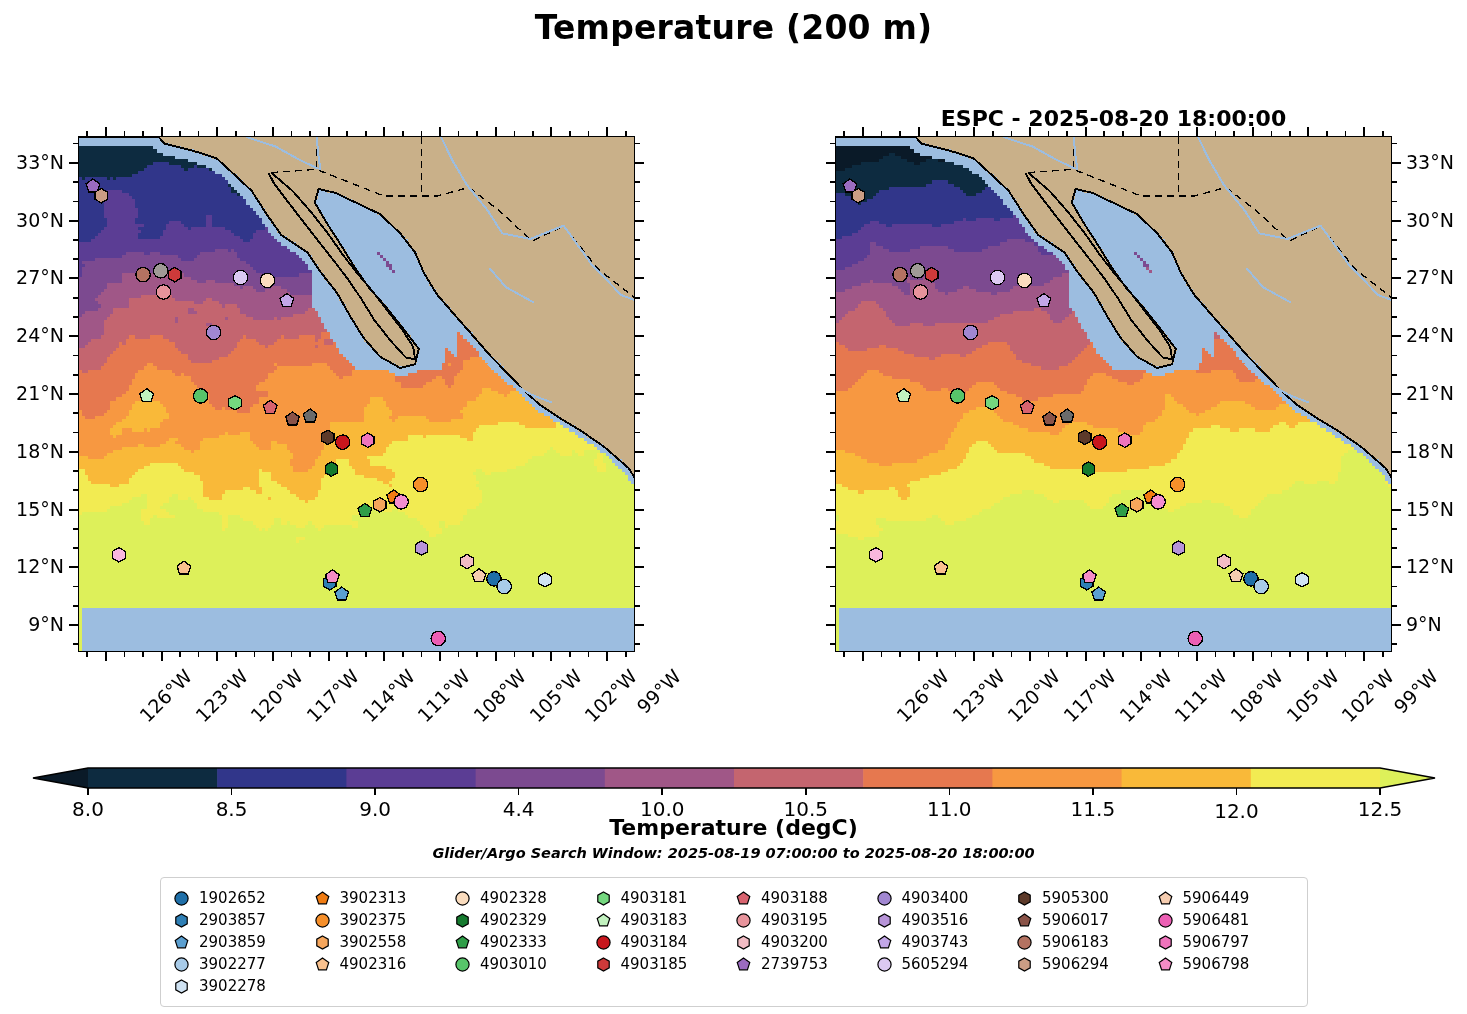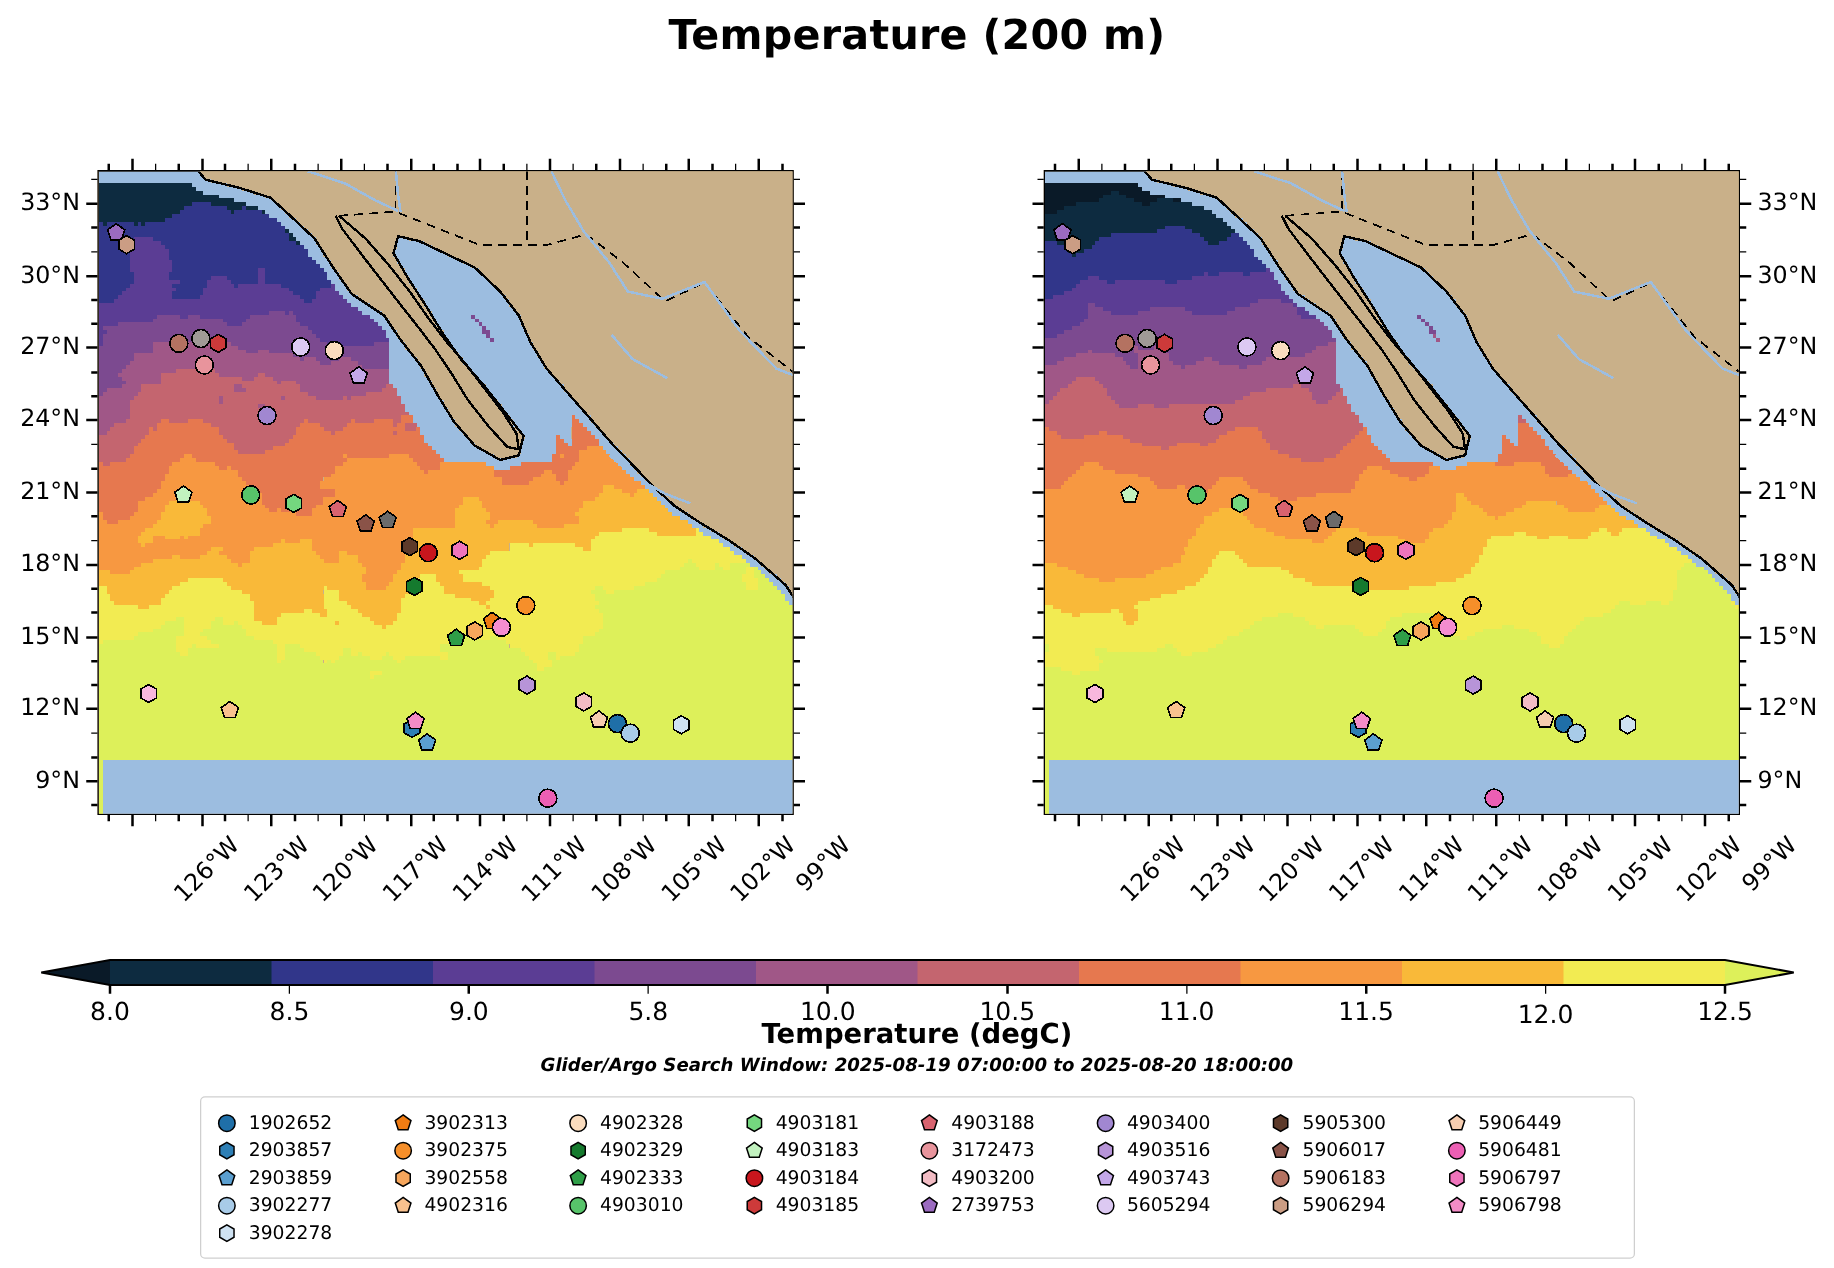--- a/index.html
+++ b/index.html
@@ -259,20 +259,21 @@
     <div class="tick minor-y" style="left: 557px; top: 103.17px;"></div>
     <div class="tick minor-y" style="left: -5px; top: 64.6627px;"></div>
     <div class="tick minor-y" style="left: 557px; top: 64.6627px;"></div>
     <div class="tick minor-y" style="left: -5px; top: 45.409px;"></div>
     <div class="tick minor-y" style="left: 557px; top: 45.409px;"></div>
     <div class="tick minor-y" style="left: -5px; top: 6.90149px;"></div>
     <div class="tick minor-y" style="left: 557px; top: 6.90149px;"></div>
   </div>
 
 <div class="panel" id="panel-espc" style="left:835px;top:136px;width:557px;height:516px;">
+  <div class="panel-title">ESPC - 2025-08-20 18:00:00</div>
   <div class="map-frame" style="width:557px;height:516px;"><svg width="557" height="516" viewBox="0 0 557 516" shape-rendering="crispEdges">
         <path d="M0.0 0.0h80.6v3.1h-80.6zM0.0 3.1h83.7v3.1h-83.7zM0.0 6.2h89.9v3.1h-89.9zM74.4 9.3h27.9v3.1h-27.9zM77.5 12.4h37.2v3.1h-37.2zM83.7 15.5h40.3v3.1h-40.3zM96.1 18.6h37.2v3.1h-37.2zM108.5 21.7h31.0v3.1h-31.0zM117.8 24.8h24.8v3.1h-24.8zM127.1 27.9h18.6v3.1h-18.6zM133.3 31.0h15.5v3.1h-15.5zM136.4 34.1h15.5v3.1h-15.5zM142.6 37.2h15.5v3.1h-15.5zM145.7 40.3h15.5v3.1h-15.5zM148.8 43.4h15.5v3.1h-15.5zM151.9 46.5h15.5v3.1h-15.5zM155.0 49.6h15.5v3.1h-15.5zM158.1 52.7h15.5v3.1h-15.5zM238.7 52.7h9.3v3.1h-9.3zM161.2 55.8h12.4v3.1h-12.4zM238.7 55.8h21.7v3.1h-21.7zM164.3 58.9h12.4v3.1h-12.4zM238.7 58.9h27.9v3.1h-27.9zM167.4 62.0h12.4v3.1h-12.4zM235.6 62.0h37.2v3.1h-37.2zM167.4 65.1h12.4v3.1h-12.4zM235.6 65.1h43.4v3.1h-43.4zM170.5 68.2h12.4v3.1h-12.4zM238.7 68.2h46.5v3.1h-46.5zM173.6 71.3h12.4v3.1h-12.4zM238.7 71.3h52.7v3.1h-52.7zM176.7 74.4h9.3v3.1h-9.3zM241.8 74.4h55.8v3.1h-55.8zM179.8 77.5h9.3v3.1h-9.3zM244.9 77.5h58.9v3.1h-58.9zM182.9 80.6h9.3v3.1h-9.3zM244.9 80.6h62.0v3.1h-62.0zM182.9 83.7h9.3v3.1h-9.3zM248.0 83.7h62.0v3.1h-62.0zM186.0 86.8h9.3v3.1h-9.3zM248.0 86.8h65.1v3.1h-65.1zM189.1 89.9h9.3v3.1h-9.3zM251.1 89.9h65.1v3.1h-65.1zM189.1 93.0h9.3v3.1h-9.3zM254.2 93.0h65.1v3.1h-65.1zM192.2 96.1h9.3v3.1h-9.3zM254.2 96.1h68.2v3.1h-68.2zM195.3 99.2h12.4v3.1h-12.4zM257.3 99.2h68.2v3.1h-68.2zM198.4 102.3h12.4v3.1h-12.4zM260.4 102.3h68.2v3.1h-68.2zM201.5 105.4h15.5v3.1h-15.5zM260.4 105.4h68.2v3.1h-68.2zM207.7 108.5h12.4v3.1h-12.4zM263.5 108.5h68.2v3.1h-68.2zM210.8 111.6h15.5v3.1h-15.5zM266.6 111.6h68.2v3.1h-68.2zM217.0 114.7h12.4v3.1h-12.4zM266.6 114.7h31.0v3.1h-31.0zM300.7 114.7h37.2v3.1h-37.2zM220.1 117.8h12.4v3.1h-12.4zM269.7 117.8h31.0v3.1h-31.0zM303.8 117.8h34.1v3.1h-34.1zM223.2 120.9h9.3v3.1h-9.3zM269.7 120.9h34.1v3.1h-34.1zM306.9 120.9h31.0v3.1h-31.0zM226.3 124.0h9.3v3.1h-9.3zM272.8 124.0h34.1v3.1h-34.1zM310.0 124.0h31.0v3.1h-31.0zM229.4 127.1h9.3v3.1h-9.3zM275.9 127.1h31.0v3.1h-31.0zM313.1 127.1h27.9v3.1h-27.9zM229.4 130.2h9.3v3.1h-9.3zM275.9 130.2h34.1v3.1h-34.1zM313.1 130.2h31.0v3.1h-31.0zM232.5 133.3h9.3v3.1h-9.3zM279.0 133.3h34.1v3.1h-34.1zM316.2 133.3h27.9v3.1h-27.9zM232.5 136.4h12.4v3.1h-12.4zM282.1 136.4h65.1v3.1h-65.1zM232.5 139.5h12.4v3.1h-12.4zM282.1 139.5h65.1v3.1h-65.1zM232.5 142.6h15.5v3.1h-15.5zM285.2 142.6h65.1v3.1h-65.1zM232.5 145.7h18.6v3.1h-18.6zM288.3 145.7h62.0v3.1h-62.0zM232.5 148.8h21.7v3.1h-21.7zM291.4 148.8h62.0v3.1h-62.0zM232.5 151.9h24.8v3.1h-24.8zM291.4 151.9h65.1v3.1h-65.1zM232.5 155.0h24.8v3.1h-24.8zM294.5 155.0h62.0v3.1h-62.0zM232.5 158.1h27.9v3.1h-27.9zM297.6 158.1h62.0v3.1h-62.0zM232.5 161.2h27.9v3.1h-27.9zM300.7 161.2h62.0v3.1h-62.0zM232.5 164.3h31.0v3.1h-31.0zM303.8 164.3h62.0v3.1h-62.0zM232.5 167.4h34.1v3.1h-34.1zM306.9 167.4h62.0v3.1h-62.0zM235.6 170.5h31.0v3.1h-31.0zM310.0 170.5h62.0v3.1h-62.0zM238.7 173.6h31.0v3.1h-31.0zM310.0 173.6h62.0v3.1h-62.0zM238.7 176.7h31.0v3.1h-31.0zM313.1 176.7h62.0v3.1h-62.0zM241.8 179.8h31.0v3.1h-31.0zM316.2 179.8h62.0v3.1h-62.0zM241.8 182.9h34.1v3.1h-34.1zM319.3 182.9h62.0v3.1h-62.0zM244.9 186.0h31.0v3.1h-31.0zM322.4 186.0h62.0v3.1h-62.0zM244.9 189.1h34.1v3.1h-34.1zM322.4 189.1h65.1v3.1h-65.1zM248.0 192.2h31.0v3.1h-31.0zM325.5 192.2h65.1v3.1h-65.1zM251.1 195.3h31.0v3.1h-31.0zM328.6 195.3h49.6v3.1h-49.6zM381.3 195.3h12.4v3.1h-12.4zM251.1 198.4h34.1v3.1h-34.1zM331.7 198.4h46.5v3.1h-46.5zM384.4 198.4h9.3v3.1h-9.3zM254.2 201.5h31.0v3.1h-31.0zM331.7 201.5h46.5v3.1h-46.5zM387.5 201.5h9.3v3.1h-9.3zM257.3 204.6h31.0v3.1h-31.0zM334.8 204.6h43.4v3.1h-43.4zM390.6 204.6h9.3v3.1h-9.3zM257.3 207.7h34.1v3.1h-34.1zM337.9 207.7h40.3v3.1h-40.3zM393.7 207.7h9.3v3.1h-9.3zM260.4 210.8h34.1v3.1h-34.1zM341.0 210.8h24.8v3.1h-24.8zM368.9 210.8h9.3v3.1h-9.3zM396.8 210.8h9.3v3.1h-9.3zM260.4 213.9h37.2v3.1h-37.2zM337.9 213.9h27.9v3.1h-27.9zM372.0 213.9h6.2v3.1h-6.2zM399.9 213.9h9.3v3.1h-9.3zM263.5 217.0h37.2v3.1h-37.2zM337.9 217.0h27.9v3.1h-27.9zM375.1 217.0h3.1v3.1h-3.1zM399.9 217.0h12.4v3.1h-12.4zM266.6 220.1h37.2v3.1h-37.2zM337.9 220.1h27.9v3.1h-27.9zM403.0 220.1h12.4v3.1h-12.4zM269.7 223.2h40.3v3.1h-40.3zM337.9 223.2h27.9v3.1h-27.9zM406.1 223.2h12.4v3.1h-12.4zM272.8 226.3h43.4v3.1h-43.4zM334.8 226.3h27.9v3.1h-27.9zM409.2 226.3h12.4v3.1h-12.4zM275.9 229.4h86.8v3.1h-86.8zM412.3 229.4h12.4v3.1h-12.4zM310.0 232.5h27.9v3.1h-27.9zM415.4 232.5h9.3v3.1h-9.3zM316.2 235.6h12.4v3.1h-12.4zM418.5 235.6h9.3v3.1h-9.3zM421.6 238.7h9.3v3.1h-9.3zM424.7 241.8h9.3v3.1h-9.3zM427.8 244.9h9.3v3.1h-9.3zM434.0 248.0h6.2v3.1h-6.2zM437.1 251.1h6.2v3.1h-6.2zM440.2 254.2h6.2v3.1h-6.2zM443.3 257.3h6.2v3.1h-6.2zM446.4 260.4h9.3v3.1h-9.3zM449.5 263.5h9.3v3.1h-9.3zM452.6 266.6h9.3v3.1h-9.3zM455.7 269.7h9.3v3.1h-9.3zM458.8 272.8h12.4v3.1h-12.4zM465.0 275.9h9.3v3.1h-9.3zM471.2 279.0h9.3v3.1h-9.3zM474.3 282.1h9.3v3.1h-9.3zM480.5 285.2h9.3v3.1h-9.3zM483.6 288.3h12.4v3.1h-12.4zM489.8 291.4h9.3v3.1h-9.3zM496.0 294.5h9.3v3.1h-9.3zM499.1 297.6h9.3v3.1h-9.3zM505.3 300.7h9.3v3.1h-9.3zM508.4 303.8h9.3v3.1h-9.3zM514.6 306.9h9.3v3.1h-9.3zM517.7 310.0h9.3v3.1h-9.3zM520.8 313.1h9.3v3.1h-9.3zM527.0 316.2h6.2v3.1h-6.2zM530.1 319.3h6.2v3.1h-6.2zM533.2 322.4h9.3v3.1h-9.3zM536.3 325.5h9.3v3.1h-9.3zM539.4 328.6h9.3v3.1h-9.3zM542.5 331.7h9.3v3.1h-9.3zM545.6 334.8h6.2v3.1h-6.2zM548.7 337.9h6.2v3.1h-6.2zM548.7 341.0h9.3v3.1h-9.3zM551.8 344.1h6.2v3.1h-6.2zM3.1 471.2h554.9v3.1h-554.9zM3.1 474.3h554.9v3.1h-554.9zM3.1 477.4h554.9v3.1h-554.9zM3.1 480.5h554.9v3.1h-554.9zM3.1 483.6h554.9v3.1h-554.9zM3.1 486.7h554.9v3.1h-554.9zM3.1 489.8h554.9v3.1h-554.9zM3.1 492.9h554.9v3.1h-554.9zM3.1 496.0h554.9v3.1h-554.9zM3.1 499.1h554.9v3.1h-554.9zM3.1 502.2h554.9v3.1h-554.9zM3.1 505.3h554.9v3.1h-554.9zM3.1 508.4h554.9v3.1h-554.9zM3.1 511.5h554.9v3.1h-554.9zM3.1 514.6h554.9v3.1h-554.9z" fill="#9cbde0"></path>
         <path d="M80.6 0.0h477.4v3.1h-477.4zM83.7 3.1h474.3v3.1h-474.3zM89.9 6.2h468.1v3.1h-468.1zM102.3 9.3h455.7v3.1h-455.7zM114.7 12.4h443.3v3.1h-443.3zM124.0 15.5h434.0v3.1h-434.0zM133.3 18.6h424.7v3.1h-424.7zM139.5 21.7h418.5v3.1h-418.5zM142.6 24.8h415.4v3.1h-415.4zM145.7 27.9h412.3v3.1h-412.3zM148.8 31.0h409.2v3.1h-409.2zM151.9 34.1h406.1v3.1h-406.1zM158.1 37.2h399.9v3.1h-399.9zM161.2 40.3h396.8v3.1h-396.8zM164.3 43.4h393.7v3.1h-393.7zM167.4 46.5h390.6v3.1h-390.6zM170.5 49.6h387.5v3.1h-387.5zM173.6 52.7h65.1v3.1h-65.1zM248.0 52.7h310.0v3.1h-310.0zM173.6 55.8h65.1v3.1h-65.1zM260.4 55.8h297.6v3.1h-297.6zM176.7 58.9h62.0v3.1h-62.0zM266.6 58.9h291.4v3.1h-291.4zM179.8 62.0h55.8v3.1h-55.8zM272.8 62.0h285.2v3.1h-285.2zM179.8 65.1h55.8v3.1h-55.8zM279.0 65.1h279.0v3.1h-279.0zM182.9 68.2h55.8v3.1h-55.8zM285.2 68.2h272.8v3.1h-272.8zM186.0 71.3h52.7v3.1h-52.7zM291.4 71.3h266.6v3.1h-266.6zM186.0 74.4h55.8v3.1h-55.8zM297.6 74.4h260.4v3.1h-260.4zM189.1 77.5h55.8v3.1h-55.8zM303.8 77.5h254.2v3.1h-254.2zM192.2 80.6h52.7v3.1h-52.7zM306.9 80.6h251.1v3.1h-251.1zM192.2 83.7h55.8v3.1h-55.8zM310.0 83.7h248.0v3.1h-248.0zM195.3 86.8h52.7v3.1h-52.7zM313.1 86.8h244.9v3.1h-244.9zM198.4 89.9h52.7v3.1h-52.7zM316.2 89.9h241.8v3.1h-241.8zM198.4 93.0h55.8v3.1h-55.8zM319.3 93.0h238.7v3.1h-238.7zM201.5 96.1h52.7v3.1h-52.7zM322.4 96.1h235.6v3.1h-235.6zM207.7 99.2h49.6v3.1h-49.6zM325.5 99.2h232.5v3.1h-232.5zM210.8 102.3h49.6v3.1h-49.6zM328.6 102.3h229.4v3.1h-229.4zM217.0 105.4h43.4v3.1h-43.4zM328.6 105.4h229.4v3.1h-229.4zM220.1 108.5h43.4v3.1h-43.4zM331.7 108.5h226.3v3.1h-226.3zM226.3 111.6h40.3v3.1h-40.3zM334.8 111.6h223.2v3.1h-223.2zM229.4 114.7h37.2v3.1h-37.2zM337.9 114.7h220.1v3.1h-220.1zM232.5 117.8h37.2v3.1h-37.2zM337.9 117.8h220.1v3.1h-220.1zM232.5 120.9h37.2v3.1h-37.2zM337.9 120.9h220.1v3.1h-220.1zM235.6 124.0h37.2v3.1h-37.2zM341.0 124.0h217.0v3.1h-217.0zM238.7 127.1h37.2v3.1h-37.2zM341.0 127.1h217.0v3.1h-217.0zM238.7 130.2h37.2v3.1h-37.2zM344.1 130.2h213.9v3.1h-213.9zM241.8 133.3h37.2v3.1h-37.2zM344.1 133.3h213.9v3.1h-213.9zM244.9 136.4h37.2v3.1h-37.2zM347.2 136.4h210.8v3.1h-210.8zM244.9 139.5h37.2v3.1h-37.2zM347.2 139.5h210.8v3.1h-210.8zM248.0 142.6h37.2v3.1h-37.2zM350.3 142.6h207.7v3.1h-207.7zM251.1 145.7h37.2v3.1h-37.2zM350.3 145.7h207.7v3.1h-207.7zM254.2 148.8h37.2v3.1h-37.2zM353.4 148.8h204.6v3.1h-204.6zM257.3 151.9h34.1v3.1h-34.1zM356.5 151.9h201.5v3.1h-201.5zM257.3 155.0h37.2v3.1h-37.2zM356.5 155.0h201.5v3.1h-201.5zM260.4 158.1h37.2v3.1h-37.2zM359.6 158.1h198.4v3.1h-198.4zM260.4 161.2h40.3v3.1h-40.3zM362.7 161.2h195.3v3.1h-195.3zM263.5 164.3h40.3v3.1h-40.3zM365.8 164.3h192.2v3.1h-192.2zM266.6 167.4h40.3v3.1h-40.3zM368.9 167.4h189.1v3.1h-189.1zM266.6 170.5h43.4v3.1h-43.4zM372.0 170.5h186.0v3.1h-186.0zM269.7 173.6h40.3v3.1h-40.3zM372.0 173.6h186.0v3.1h-186.0zM269.7 176.7h43.4v3.1h-43.4zM375.1 176.7h182.9v3.1h-182.9zM272.8 179.8h43.4v3.1h-43.4zM378.2 179.8h179.8v3.1h-179.8zM275.9 182.9h43.4v3.1h-43.4zM381.3 182.9h176.7v3.1h-176.7zM275.9 186.0h46.5v3.1h-46.5zM384.4 186.0h173.6v3.1h-173.6zM279.0 189.1h43.4v3.1h-43.4zM387.5 189.1h170.5v3.1h-170.5zM279.0 192.2h46.5v3.1h-46.5zM390.6 192.2h167.4v3.1h-167.4zM282.1 195.3h46.5v3.1h-46.5zM393.7 195.3h164.3v3.1h-164.3zM285.2 198.4h46.5v3.1h-46.5zM393.7 198.4h164.3v3.1h-164.3zM285.2 201.5h46.5v3.1h-46.5zM396.8 201.5h161.2v3.1h-161.2zM288.3 204.6h46.5v3.1h-46.5zM399.9 204.6h158.1v3.1h-158.1zM291.4 207.7h46.5v3.1h-46.5zM403.0 207.7h155.0v3.1h-155.0zM294.5 210.8h46.5v3.1h-46.5zM406.1 210.8h151.9v3.1h-151.9zM297.6 213.9h40.3v3.1h-40.3zM409.2 213.9h148.8v3.1h-148.8zM300.7 217.0h37.2v3.1h-37.2zM412.3 217.0h145.7v3.1h-145.7zM303.8 220.1h34.1v3.1h-34.1zM415.4 220.1h142.6v3.1h-142.6zM310.0 223.2h27.9v3.1h-27.9zM418.5 223.2h139.5v3.1h-139.5zM316.2 226.3h18.6v3.1h-18.6zM421.6 226.3h136.4v3.1h-136.4zM424.7 229.4h133.3v3.1h-133.3zM424.7 232.5h133.3v3.1h-133.3zM427.8 235.6h130.2v3.1h-130.2zM430.9 238.7h127.1v3.1h-127.1zM434.0 241.8h124.0v3.1h-124.0zM437.1 244.9h120.9v3.1h-120.9zM440.2 248.0h117.8v3.1h-117.8zM443.3 251.1h114.7v3.1h-114.7zM446.4 254.2h111.6v3.1h-111.6zM449.5 257.3h108.5v3.1h-108.5zM455.7 260.4h102.3v3.1h-102.3zM458.8 263.5h99.2v3.1h-99.2zM461.9 266.6h96.1v3.1h-96.1zM465.0 269.7h93.0v3.1h-93.0zM471.2 272.8h86.8v3.1h-86.8zM474.3 275.9h83.7v3.1h-83.7zM480.5 279.0h77.5v3.1h-77.5zM483.6 282.1h74.4v3.1h-74.4zM489.8 285.2h68.2v3.1h-68.2zM496.0 288.3h62.0v3.1h-62.0zM499.1 291.4h58.9v3.1h-58.9zM505.3 294.5h52.7v3.1h-52.7zM508.4 297.6h49.6v3.1h-49.6zM514.6 300.7h43.4v3.1h-43.4zM517.7 303.8h40.3v3.1h-40.3zM523.9 306.9h34.1v3.1h-34.1zM527.0 310.0h31.0v3.1h-31.0zM530.1 313.1h27.9v3.1h-27.9zM533.2 316.2h24.8v3.1h-24.8zM536.3 319.3h21.7v3.1h-21.7zM542.5 322.4h15.5v3.1h-15.5zM545.6 325.5h12.4v3.1h-12.4zM548.7 328.6h9.3v3.1h-9.3zM551.8 331.7h6.2v3.1h-6.2zM551.8 334.8h6.2v3.1h-6.2zM554.9 337.9h3.1v3.1h-3.1z" fill="#c9b089"></path>
         <path d="M0.0 9.3h74.4v3.1h-74.4zM0.0 12.4h77.5v3.1h-77.5zM0.0 15.5h52.7v3.1h-52.7zM58.9 15.5h24.8v3.1h-24.8zM0.0 18.6h46.5v3.1h-46.5zM65.1 18.6h31.0v3.1h-31.0zM0.0 21.7h43.4v3.1h-43.4zM71.3 21.7h18.6v3.1h-18.6zM102.3 21.7h6.2v3.1h-6.2zM0.0 24.8h24.8v3.1h-24.8zM77.5 24.8h6.2v3.1h-6.2zM0.0 27.9h15.5v3.1h-15.5zM0.0 31.0h9.3v3.1h-9.3z" fill="#0a1a28"></path>
         <path d="M52.7 15.5h6.2v3.1h-6.2zM46.5 18.6h18.6v3.1h-18.6zM43.4 21.7h27.9v3.1h-27.9zM89.9 21.7h12.4v3.1h-12.4zM24.8 24.8h52.7v3.1h-52.7zM83.7 24.8h34.1v3.1h-34.1zM15.5 27.9h111.6v3.1h-111.6zM9.3 31.0h124.0v3.1h-124.0zM0.0 34.1h136.4v3.1h-136.4zM0.0 37.2h142.6v3.1h-142.6zM0.0 40.3h145.7v3.1h-145.7zM0.0 43.4h96.1v3.1h-96.1zM111.6 43.4h37.2v3.1h-37.2zM0.0 46.5h89.9v3.1h-89.9zM117.8 46.5h34.1v3.1h-34.1zM0.0 49.6h52.7v3.1h-52.7zM124.0 49.6h24.8v3.1h-24.8zM0.0 52.7h43.4v3.1h-43.4zM127.1 52.7h18.6v3.1h-18.6zM9.3 55.8h31.0v3.1h-31.0zM130.2 55.8h9.3v3.1h-9.3zM15.5 58.9h21.7v3.1h-21.7zM18.6 62.0h12.4v3.1h-12.4zM21.7 65.1h3.1v3.1h-3.1z" fill="#0d2b40"></path>
         <path d="M96.1 43.4h15.5v3.1h-15.5zM89.9 46.5h27.9v3.1h-27.9zM52.7 49.6h71.3v3.1h-71.3zM148.8 49.6h6.2v3.1h-6.2zM43.4 52.7h83.7v3.1h-83.7zM145.7 52.7h12.4v3.1h-12.4zM0.0 55.8h9.3v3.1h-9.3zM40.3 55.8h89.9v3.1h-89.9zM139.5 55.8h21.7v3.1h-21.7zM0.0 58.9h15.5v3.1h-15.5zM37.2 58.9h127.1v3.1h-127.1zM0.0 62.0h18.6v3.1h-18.6zM31.0 62.0h136.4v3.1h-136.4zM0.0 65.1h21.7v3.1h-21.7zM24.8 65.1h142.6v3.1h-142.6zM0.0 68.2h170.5v3.1h-170.5zM0.0 71.3h173.6v3.1h-173.6zM0.0 74.4h176.7v3.1h-176.7zM0.0 77.5h176.7v3.1h-176.7zM0.0 80.6h127.1v3.1h-127.1zM130.2 80.6h9.3v3.1h-9.3zM158.1 80.6h6.2v3.1h-6.2zM0.0 83.7h34.1v3.1h-34.1zM43.4 83.7h74.4v3.1h-74.4zM0.0 86.8h27.9v3.1h-27.9zM49.6 86.8h6.2v3.1h-6.2zM96.1 86.8h9.3v3.1h-9.3zM0.0 89.9h24.8v3.1h-24.8zM0.0 93.0h21.7v3.1h-21.7zM0.0 96.1h15.5v3.1h-15.5zM0.0 99.2h6.2v3.1h-6.2z" fill="#31368a"></path>
         <path d="M176.7 77.5h3.1v3.1h-3.1zM127.1 80.6h3.1v3.1h-3.1zM139.5 80.6h18.6v3.1h-18.6zM164.3 80.6h18.6v3.1h-18.6zM34.1 83.7h9.3v3.1h-9.3zM117.8 83.7h65.1v3.1h-65.1zM27.9 86.8h21.7v3.1h-21.7zM55.8 86.8h40.3v3.1h-40.3zM105.4 86.8h80.6v3.1h-80.6zM24.8 89.9h164.3v3.1h-164.3zM21.7 93.0h167.4v3.1h-167.4zM15.5 96.1h176.7v3.1h-176.7zM6.2 99.2h189.1v3.1h-189.1zM0.0 102.3h170.5v3.1h-170.5zM189.1 102.3h9.3v3.1h-9.3zM0.0 105.4h34.1v3.1h-34.1zM40.3 105.4h124.0v3.1h-124.0zM198.4 105.4h3.1v3.1h-3.1zM0.0 108.5h34.1v3.1h-34.1zM46.5 108.5h37.2v3.1h-37.2zM111.6 108.5h40.3v3.1h-40.3zM201.5 108.5h6.2v3.1h-6.2zM0.0 111.6h34.1v3.1h-34.1zM52.7 111.6h21.7v3.1h-21.7zM117.8 111.6h27.9v3.1h-27.9zM201.5 111.6h9.3v3.1h-9.3zM0.0 114.7h34.1v3.1h-34.1zM204.6 114.7h12.4v3.1h-12.4zM0.0 117.8h31.0v3.1h-31.0zM0.0 120.9h27.9v3.1h-27.9zM0.0 124.0h21.7v3.1h-21.7zM0.0 127.1h15.5v3.1h-15.5zM0.0 130.2h9.3v3.1h-9.3z" fill="#5b3d94"></path>
         <path d="M170.5 102.3h18.6v3.1h-18.6zM34.1 105.4h6.2v3.1h-6.2zM164.3 105.4h34.1v3.1h-34.1zM34.1 108.5h12.4v3.1h-12.4zM83.7 108.5h27.9v3.1h-27.9zM151.9 108.5h49.6v3.1h-49.6zM34.1 111.6h18.6v3.1h-18.6zM74.4 111.6h43.4v3.1h-43.4zM145.7 111.6h55.8v3.1h-55.8zM34.1 114.7h170.5v3.1h-170.5zM297.6 114.7h3.1v3.1h-3.1zM31.0 117.8h189.1v3.1h-189.1zM300.7 117.8h3.1v3.1h-3.1zM27.9 120.9h195.3v3.1h-195.3zM303.8 120.9h3.1v3.1h-3.1zM21.7 124.0h204.6v3.1h-204.6zM306.9 124.0h3.1v3.1h-3.1zM15.5 127.1h213.9v3.1h-213.9zM306.9 127.1h6.2v3.1h-6.2zM9.3 130.2h220.1v3.1h-220.1zM0.0 133.3h232.5v3.1h-232.5zM0.0 136.4h226.3v3.1h-226.3zM0.0 139.5h71.3v3.1h-71.3zM74.4 139.5h12.4v3.1h-12.4zM93.0 139.5h124.0v3.1h-124.0zM0.0 142.6h34.1v3.1h-34.1zM37.2 142.6h34.1v3.1h-34.1zM96.1 142.6h117.8v3.1h-117.8zM0.0 145.7h24.8v3.1h-24.8zM55.8 145.7h18.6v3.1h-18.6zM99.2 145.7h83.7v3.1h-83.7zM195.3 145.7h12.4v3.1h-12.4zM0.0 148.8h15.5v3.1h-15.5zM62.0 148.8h12.4v3.1h-12.4zM99.2 148.8h27.9v3.1h-27.9zM133.3 148.8h43.4v3.1h-43.4zM0.0 151.9h9.3v3.1h-9.3zM65.1 151.9h9.3v3.1h-9.3zM102.3 151.9h18.6v3.1h-18.6zM139.5 151.9h34.1v3.1h-34.1zM68.2 155.0h6.2v3.1h-6.2zM108.5 155.0h3.1v3.1h-3.1zM155.0 155.0h6.2v3.1h-6.2z" fill="#7c4a90"></path>
         <path d="M310.0 130.2h3.1v3.1h-3.1zM313.1 133.3h3.1v3.1h-3.1zM226.3 136.4h6.2v3.1h-6.2zM71.3 139.5h3.1v3.1h-3.1zM86.8 139.5h6.2v3.1h-6.2zM217.0 139.5h15.5v3.1h-15.5zM34.1 142.6h3.1v3.1h-3.1zM71.3 142.6h24.8v3.1h-24.8zM213.9 142.6h18.6v3.1h-18.6zM24.8 145.7h31.0v3.1h-31.0zM74.4 145.7h24.8v3.1h-24.8zM182.9 145.7h12.4v3.1h-12.4zM207.7 145.7h24.8v3.1h-24.8zM15.5 148.8h46.5v3.1h-46.5zM74.4 148.8h24.8v3.1h-24.8zM127.1 148.8h6.2v3.1h-6.2zM176.7 148.8h55.8v3.1h-55.8zM9.3 151.9h55.8v3.1h-55.8zM74.4 151.9h27.9v3.1h-27.9zM120.9 151.9h18.6v3.1h-18.6zM173.6 151.9h58.9v3.1h-58.9zM0.0 155.0h68.2v3.1h-68.2zM74.4 155.0h34.1v3.1h-34.1zM111.6 155.0h43.4v3.1h-43.4zM161.2 155.0h71.3v3.1h-71.3zM0.0 158.1h232.5v3.1h-232.5zM0.0 161.2h232.5v3.1h-232.5zM0.0 164.3h24.8v3.1h-24.8zM40.3 164.3h192.2v3.1h-192.2zM0.0 167.4h21.7v3.1h-21.7zM43.4 167.4h189.1v3.1h-189.1zM0.0 170.5h18.6v3.1h-18.6zM46.5 170.5h151.9v3.1h-151.9zM204.6 170.5h31.0v3.1h-31.0zM0.0 173.6h12.4v3.1h-12.4zM49.6 173.6h127.1v3.1h-127.1zM210.8 173.6h24.8v3.1h-24.8zM0.0 176.7h9.3v3.1h-9.3zM49.6 176.7h114.7v3.1h-114.7zM213.9 176.7h18.6v3.1h-18.6zM0.0 179.8h6.2v3.1h-6.2zM52.7 179.8h105.4v3.1h-105.4zM213.9 179.8h15.5v3.1h-15.5zM0.0 182.9h3.1v3.1h-3.1zM55.8 182.9h96.1v3.1h-96.1zM217.0 182.9h9.3v3.1h-9.3zM58.9 186.0h15.5v3.1h-15.5zM86.8 186.0h12.4v3.1h-12.4z" fill="#a05787"></path>
         <path d="M24.8 164.3h15.5v3.1h-15.5zM21.7 167.4h21.7v3.1h-21.7zM18.6 170.5h27.9v3.1h-27.9zM198.4 170.5h6.2v3.1h-6.2zM12.4 173.6h37.2v3.1h-37.2zM176.7 173.6h34.1v3.1h-34.1zM235.6 173.6h3.1v3.1h-3.1zM9.3 176.7h40.3v3.1h-40.3zM164.3 176.7h49.6v3.1h-49.6zM232.5 176.7h6.2v3.1h-6.2zM6.2 179.8h46.5v3.1h-46.5zM158.1 179.8h55.8v3.1h-55.8zM229.4 179.8h12.4v3.1h-12.4zM3.1 182.9h52.7v3.1h-52.7zM151.9 182.9h65.1v3.1h-65.1zM226.3 182.9h15.5v3.1h-15.5zM0.0 186.0h58.9v3.1h-58.9zM74.4 186.0h12.4v3.1h-12.4zM99.2 186.0h145.7v3.1h-145.7zM0.0 189.1h244.9v3.1h-244.9zM0.0 192.2h248.0v3.1h-248.0zM0.0 195.3h251.1v3.1h-251.1zM378.2 195.3h3.1v3.1h-3.1zM0.0 198.4h251.1v3.1h-251.1zM378.2 198.4h6.2v3.1h-6.2zM0.0 201.5h254.2v3.1h-254.2zM3.1 204.6h148.8v3.1h-148.8zM170.5 204.6h83.7v3.1h-83.7zM9.3 207.7h34.1v3.1h-34.1zM49.6 207.7h96.1v3.1h-96.1zM173.6 207.7h77.5v3.1h-77.5zM12.4 210.8h18.6v3.1h-18.6zM62.0 210.8h77.5v3.1h-77.5zM173.6 210.8h74.4v3.1h-74.4zM68.2 213.9h68.2v3.1h-68.2zM176.7 213.9h68.2v3.1h-68.2zM77.5 217.0h27.9v3.1h-27.9zM124.0 217.0h6.2v3.1h-6.2zM179.8 217.0h62.0v3.1h-62.0zM93.0 220.1h6.2v3.1h-6.2zM179.8 220.1h58.9v3.1h-58.9zM186.0 223.2h49.6v3.1h-49.6zM195.3 226.3h37.2v3.1h-37.2zM204.6 229.4h18.6v3.1h-18.6z" fill="#c4656f"></path>
@@ -484,21 +485,21 @@
       <rect x="1121.60" y="8" width="129.80" height="20" fill="#f9b939"></rect>
       <rect x="1250.80" y="8" width="129.80" height="20" fill="#f2eb52"></rect>
       <polygon points="88,8 88,28 33,18" fill="#0a1a28"></polygon>
       <polygon points="1380,8 1380,28 1435,18" fill="#ddf05a"></polygon>
       <polygon points="33,18 88,8 1380,8 1435,18 1380,28 88,28" fill="none" stroke="#000" stroke-width="1.6"></polygon>
     </svg></div>
 <div id="cbar-ticklabels">
     <div class="cbtick" style="left: 88px; top: 2px;">8.0</div>
     <div class="cbtick" style="left: 231.556px; top: 2px;">8.5</div>
     <div class="cbtick" style="left: 375.111px; top: 2px;">9.0</div>
-    <div class="cbtick" style="left: 518.667px; top: 2px;">5.8</div>
+    <div class="cbtick" style="left: 518.667px; top: 2px;">4.4</div>
     <div class="cbtick" style="left: 662.222px; top: 2px;">10.0</div>
     <div class="cbtick" style="left: 805.778px; top: 2px;">10.5</div>
     <div class="cbtick" style="left: 949.333px; top: 2px;">11.0</div>
     <div class="cbtick" style="left: 1092.89px; top: 2px;">11.5</div>
     <div class="cbtick" style="left: 1236.44px; top: 4px;">12.0</div>
     <div class="cbtick" style="left: 1380px; top: 2px;">12.5</div>
   </div>
 <div id="cbar-label">Temperature (degC)</div>
 <div id="cbar-sub">Glider/Argo Search Window: 2025-08-19 07:00:00 to 2025-08-20 18:00:00</div>
 
@@ -612,21 +613,21 @@
       <div class="leg-item">
         <svg class="leg-sym" viewBox="0 0 17 17">
           <polygon points="8.50,1.90 14.78,6.46 12.38,13.84 4.62,13.84 2.22,6.46" fill="#d8636f" stroke="#000" stroke-width="1.2"></polygon>
         </svg>
         <span class="leg-txt">4903188</span>
       </div>
       <div class="leg-item">
         <svg class="leg-sym" viewBox="0 0 17 17">
           <circle cx="8.5" cy="8.5" r="6.6" fill="#e8949c" stroke="#000" stroke-width="1.2"></circle>
         </svg>
-        <span class="leg-txt">3172473</span>
+        <span class="leg-txt">4903195</span>
       </div>
       <div class="leg-item">
         <svg class="leg-sym" viewBox="0 0 17 17">
           <polygon points="8.50,1.90 14.22,5.20 14.22,11.80 8.50,15.10 2.78,11.80 2.78,5.20" fill="#f2bcc4" stroke="#000" stroke-width="1.2"></polygon>
         </svg>
         <span class="leg-txt">4903200</span>
       </div>
       <div class="leg-item">
         <svg class="leg-sym" viewBox="0 0 17 17">
           <polygon points="8.50,1.90 14.78,6.46 12.38,13.84 4.62,13.84 2.22,6.46" fill="#9b6bc0" stroke="#000" stroke-width="1.2"></polygon>

